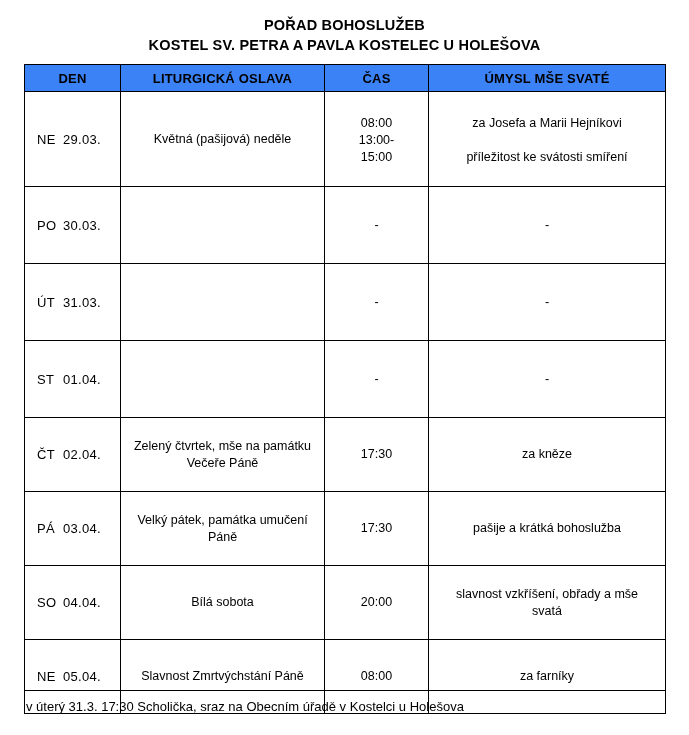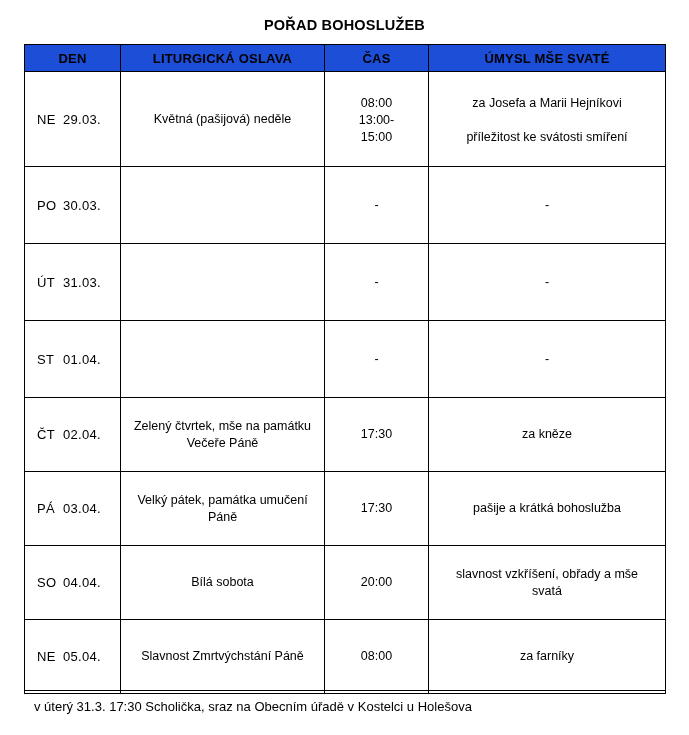--- a/index.html
+++ b/index.html
@@ -54,21 +54,21 @@
     width: 641px;
     table-layout: fixed;
     border: 1.5px solid #000;
   }
   table.schedule th,
   table.schedule td {
     border: 1.5px solid #000;
     vertical-align: middle;
   }
   table.schedule thead th {
-    background: #1d4ed8;
+    background: #3b82f6;
     font-size: 13px;
     font-weight: bold;
     height: 22px;
     padding: 2px 0;
     text-align: center;
     letter-spacing: 0.2px;
   }
   col.c-day    { width: 96px; }
   col.c-lit    { width: 204px; }
   col.c-time   { width: 104px; }
@@ -136,30 +136,30 @@
     right: 24px;
     top: 690px;
     border-top: 1.5px solid #000;
   }
   .footer-note {
     position: absolute;
     left: 26px;
     top: 698px;
     font-size: 13px;
     line-height: 18px;
-    margin-left: 8px;
   }
 </style>
 </head>
 <body>
 
 <div class="page">
 
   <div class="header">
     <div class="line1">POŘAD BOHOSLUŽEB</div>
+    <div class="line2">KOSTEL SV. PETRA A PAVLA KOSTELEC U HOLEŠOVA</div>
   </div>
 
   <div class="table-wrap">
     <table class="schedule">
       <colgroup>
         <col class="c-day">
         <col class="c-lit">
         <col class="c-time">
         <col class="c-int">
       </colgroup>

